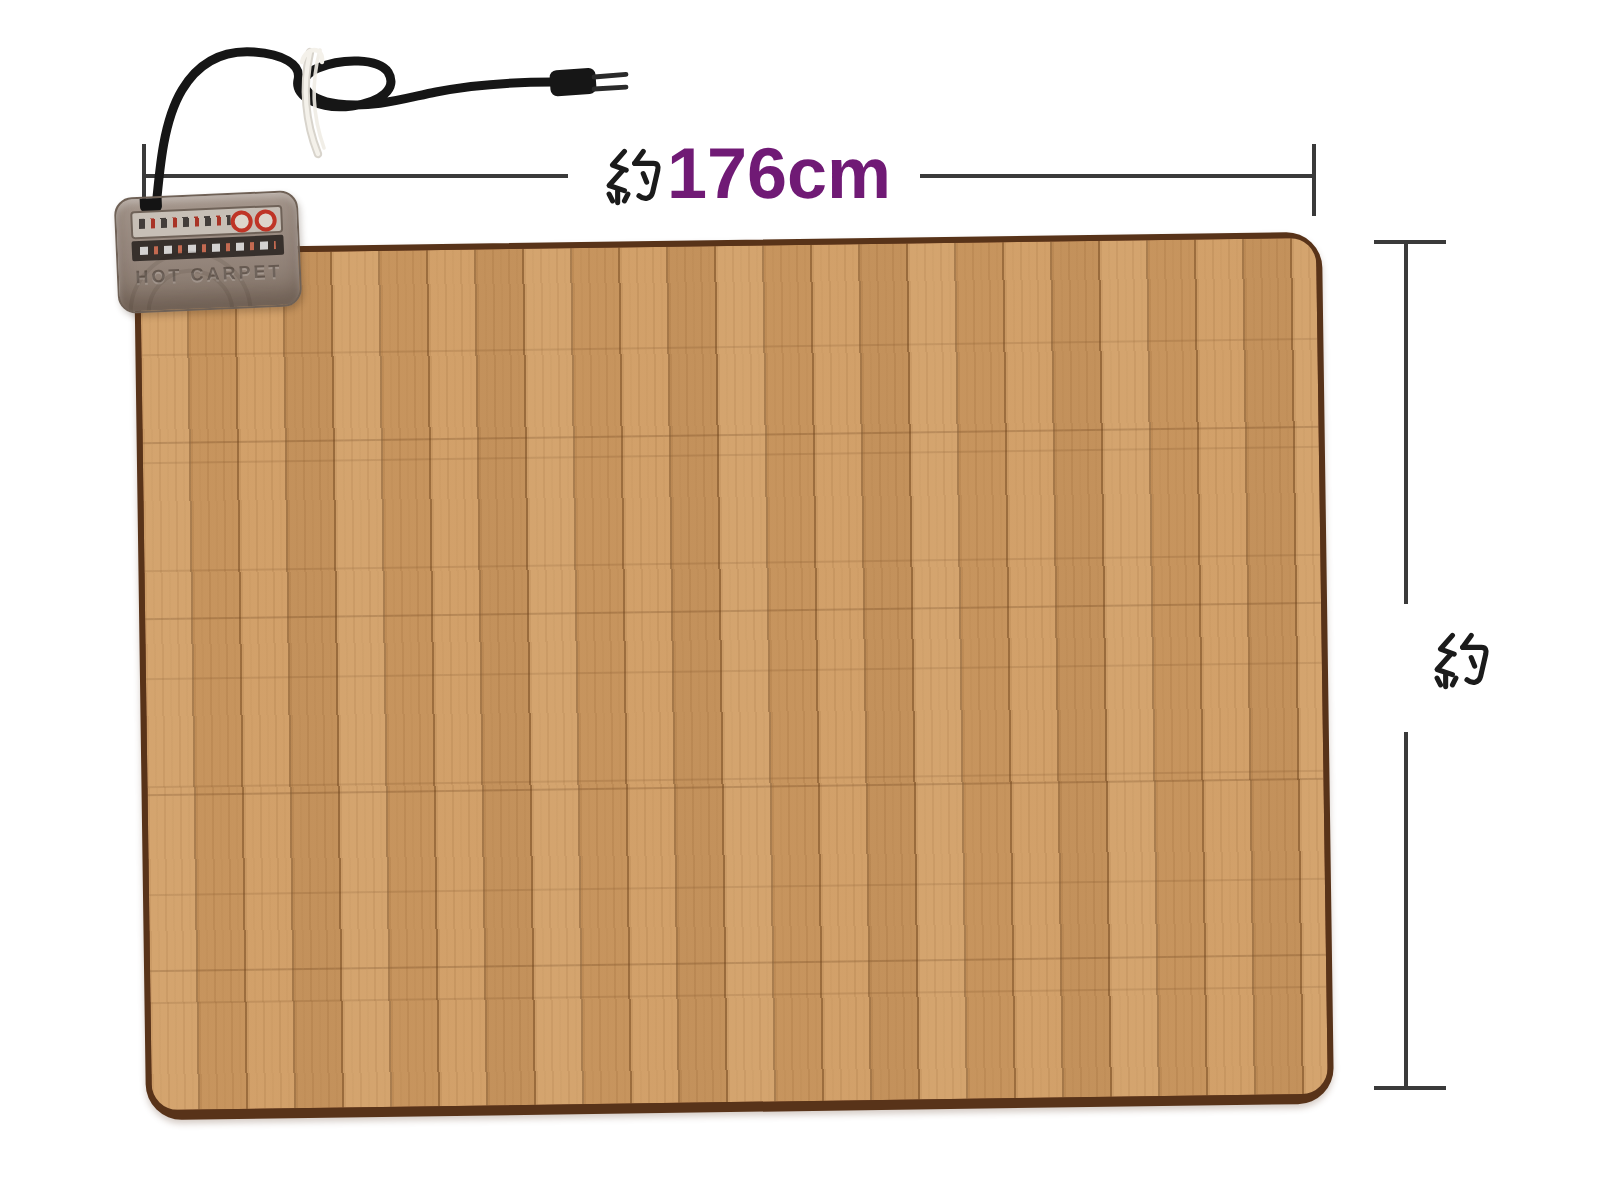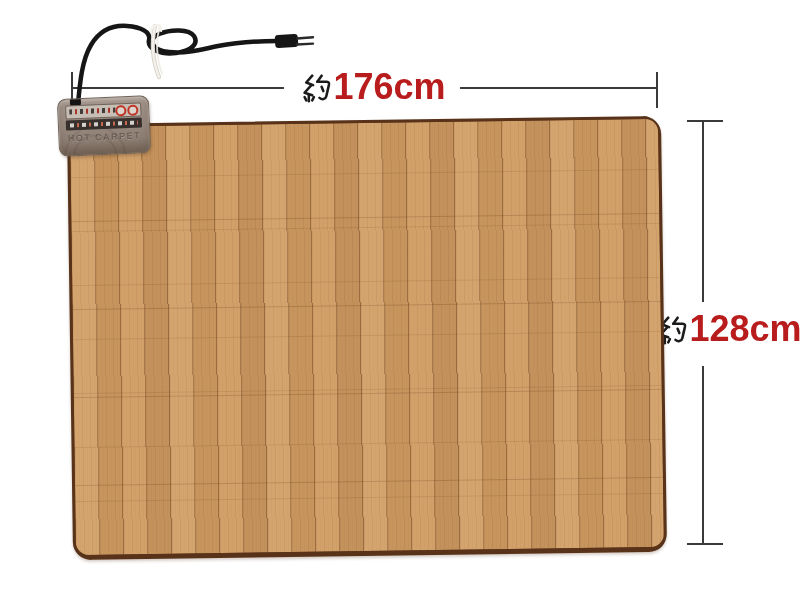--- a/index.html
+++ b/index.html
@@ -11,21 +11,21 @@
   .h-seg-left {left:72px;top:87px;width:212px;height:2px;}
   .h-seg-right{left:460px;top:87px;width:197px;height:2px;}
   .h-tick-left {left:71px;top:72px;width:2px;height:38px;}
   .h-tick-right{left:656px;top:72px;width:2px;height:36px;}
   .v-tick-top   {left:687px;top:120px;width:36px;height:2px;}
   .v-seg-top    {left:702px;top:121px;width:2px;height:181px;}
   .v-seg-bottom {left:702px;top:366px;width:2px;height:179px;}
   .v-tick-bottom{left:687px;top:543px;width:36px;height:2px;}
 
   .dim-label{position:absolute;display:flex;align-items:center;justify-content:center;
-    gap:2px;color:#b91c1c;font-weight:700;font-size:36px;letter-spacing:0px;z-index:1;}
+    gap:2px;color:#701a75;font-weight:700;font-size:36px;letter-spacing:0px;z-index:1;}
   .dim-label.width {left:278px;top:64px;width:192px;height:46px;}
   .dim-label.height{left:655px;top:305px;width:150px;height:48px;}
   .kanji{width:29px;height:29px;flex:0 0 auto;transform:translateY(1px);}
   .kanji path{stroke:#1b1b1b;stroke-width:3;fill:none;stroke-linecap:round;stroke-linejoin:round;}
 
   
   .carpet{position:absolute;left:70px;top:120px;width:588px;height:428px;
     border:3px solid #583319;border-bottom-width:5px;border-radius:18px;
     transform:rotate(-0.8deg);z-index:2;
     box-shadow:0 2px 3px rgba(90,55,30,0.25);
@@ -97,21 +97,20 @@
     <svg class="kanji" viewBox="0 0 34 34" aria-hidden="true">
       <path d="M12 2 L5 10 L13 13"></path>
       <path d="M11 13 L3 22 L12 25"></path>
       <path d="M8 25 L8 32"></path>
       <path d="M3 27 L5 31"></path>
       <path d="M14 27 L12 31"></path>
       <path d="M23 2 L18 9"></path>
       <path d="M18 9 L29 9 C31.5 9 32 10.5 31.5 13 L28.5 26 C27.5 30 23.5 30.5 20.5 28"></path>
       <path d="M23 15 L25 20"></path>
     </svg>
-    <span>128cm</span>
   </div>
 
   <div class="carpet">
     <div class="wood"></div>
   </div>
 
   <svg class="cordsvg" viewBox="0 0 800 590" aria-hidden="true">
     <path d="M78,104 C80,82 82,60 91,45 C100,30 113,25 127,26 C141,27 151,32 149,40
              C147,49 161,55 176,53 C191,51 199,44 194,36 C189,29 171,29 159,34
              C147,39 151,50 169,52 C188,54 203,49 218,46 C238,42 260,41 277,41" fill="none" stroke="#161616" stroke-width="4.5" stroke-linecap="round"></path>

